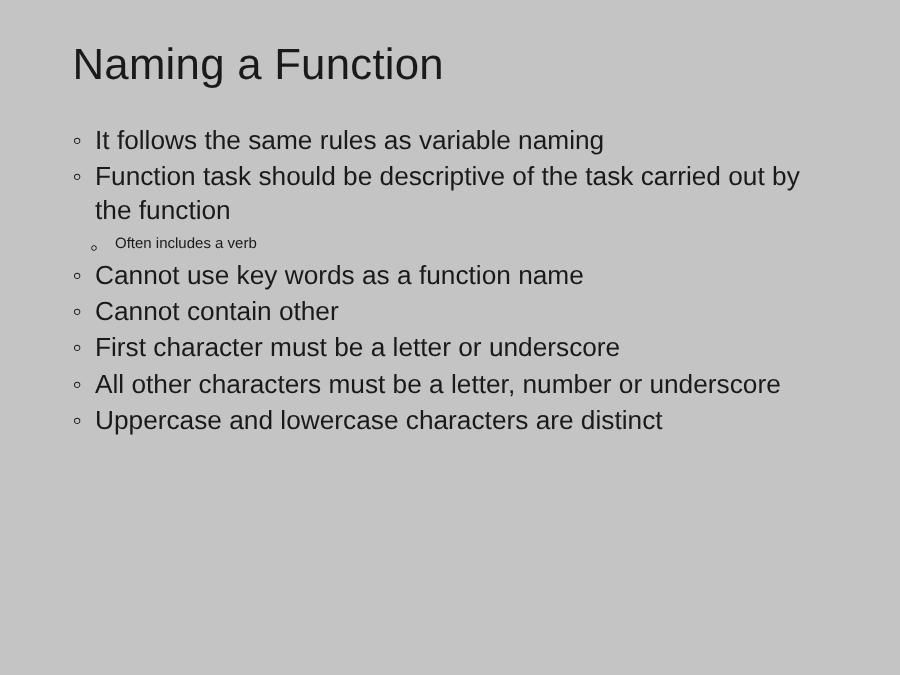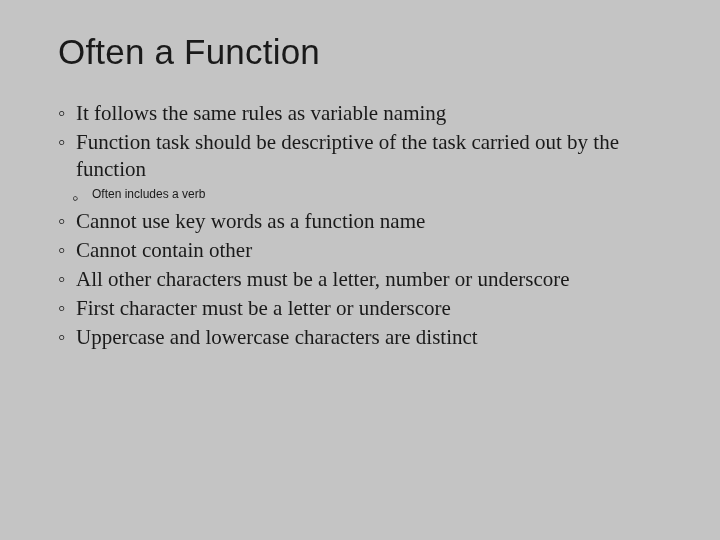--- a/index.html
+++ b/index.html
@@ -18,21 +18,20 @@
     }
     .bullet-list {
       list-style: none;
     }
     .bullet-item {
       position: relative;
       padding-left: 18px;
       font-size: 21px;
       line-height: 1.28;
       margin-bottom: 2px;
-      font-family: Liberation Serif, serif;
     }
     .bullet-item::before {
       content: "◦";
       position: absolute;
       left: 0;
       top: 0;
       font-size: 21px;
     }
     .sub-list {
       list-style: none;
@@ -52,28 +51,28 @@
       top: 0;
       font-size: 18px;
     }
     .group2 {
       margin-top: 6px;
     }
   </style>
 </head>
 <body>
 
-<h1 class="title">Often a Function</h1>
+<h1 class="title">Naming a Function</h1>
 
 <ul class="bullet-list">
   <li class="bullet-item">It follows the same rules as variable naming</li>
   <li class="bullet-item">Function task should be descriptive of the task carried out by the function</li>
 </ul>
 <ul class="sub-list">
   <li class="sub-item">Often includes a verb</li>
 </ul>
 <ul class="bullet-list group2">
   <li class="bullet-item">Cannot use key words as a function name</li>
   <li class="bullet-item">Cannot contain other</li>
+  <li class="bullet-item">First character must be a letter or underscore</li>
   <li class="bullet-item">All other characters must be a letter, number or underscore</li>
-  <li class="bullet-item">First character must be a letter or underscore</li>
   <li class="bullet-item">Uppercase and lowercase characters are distinct</li>
 </ul>
 
 </body></html>

